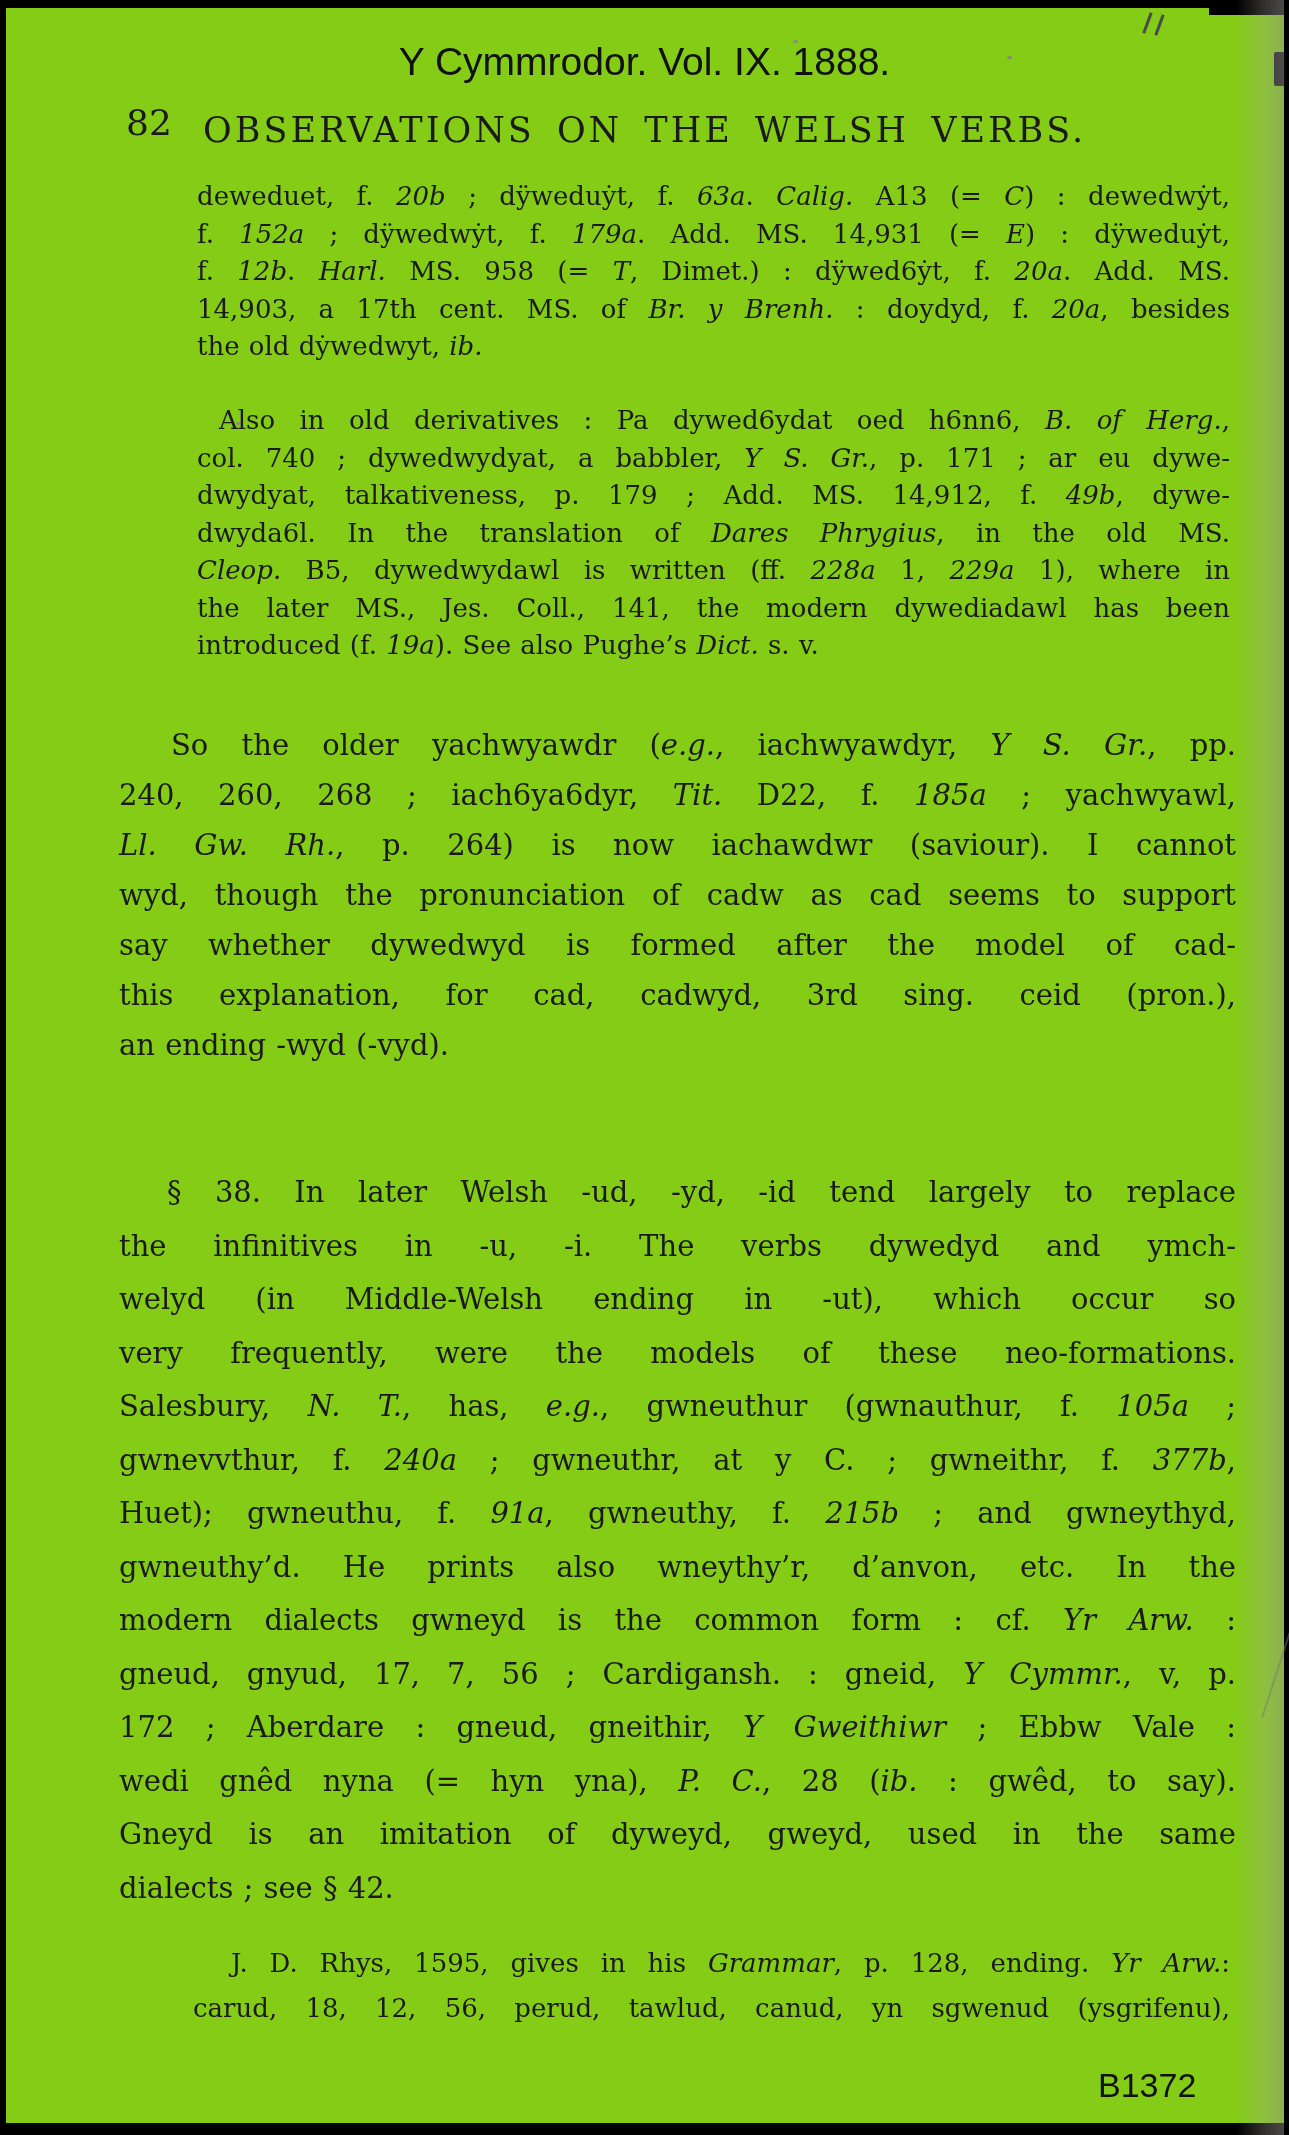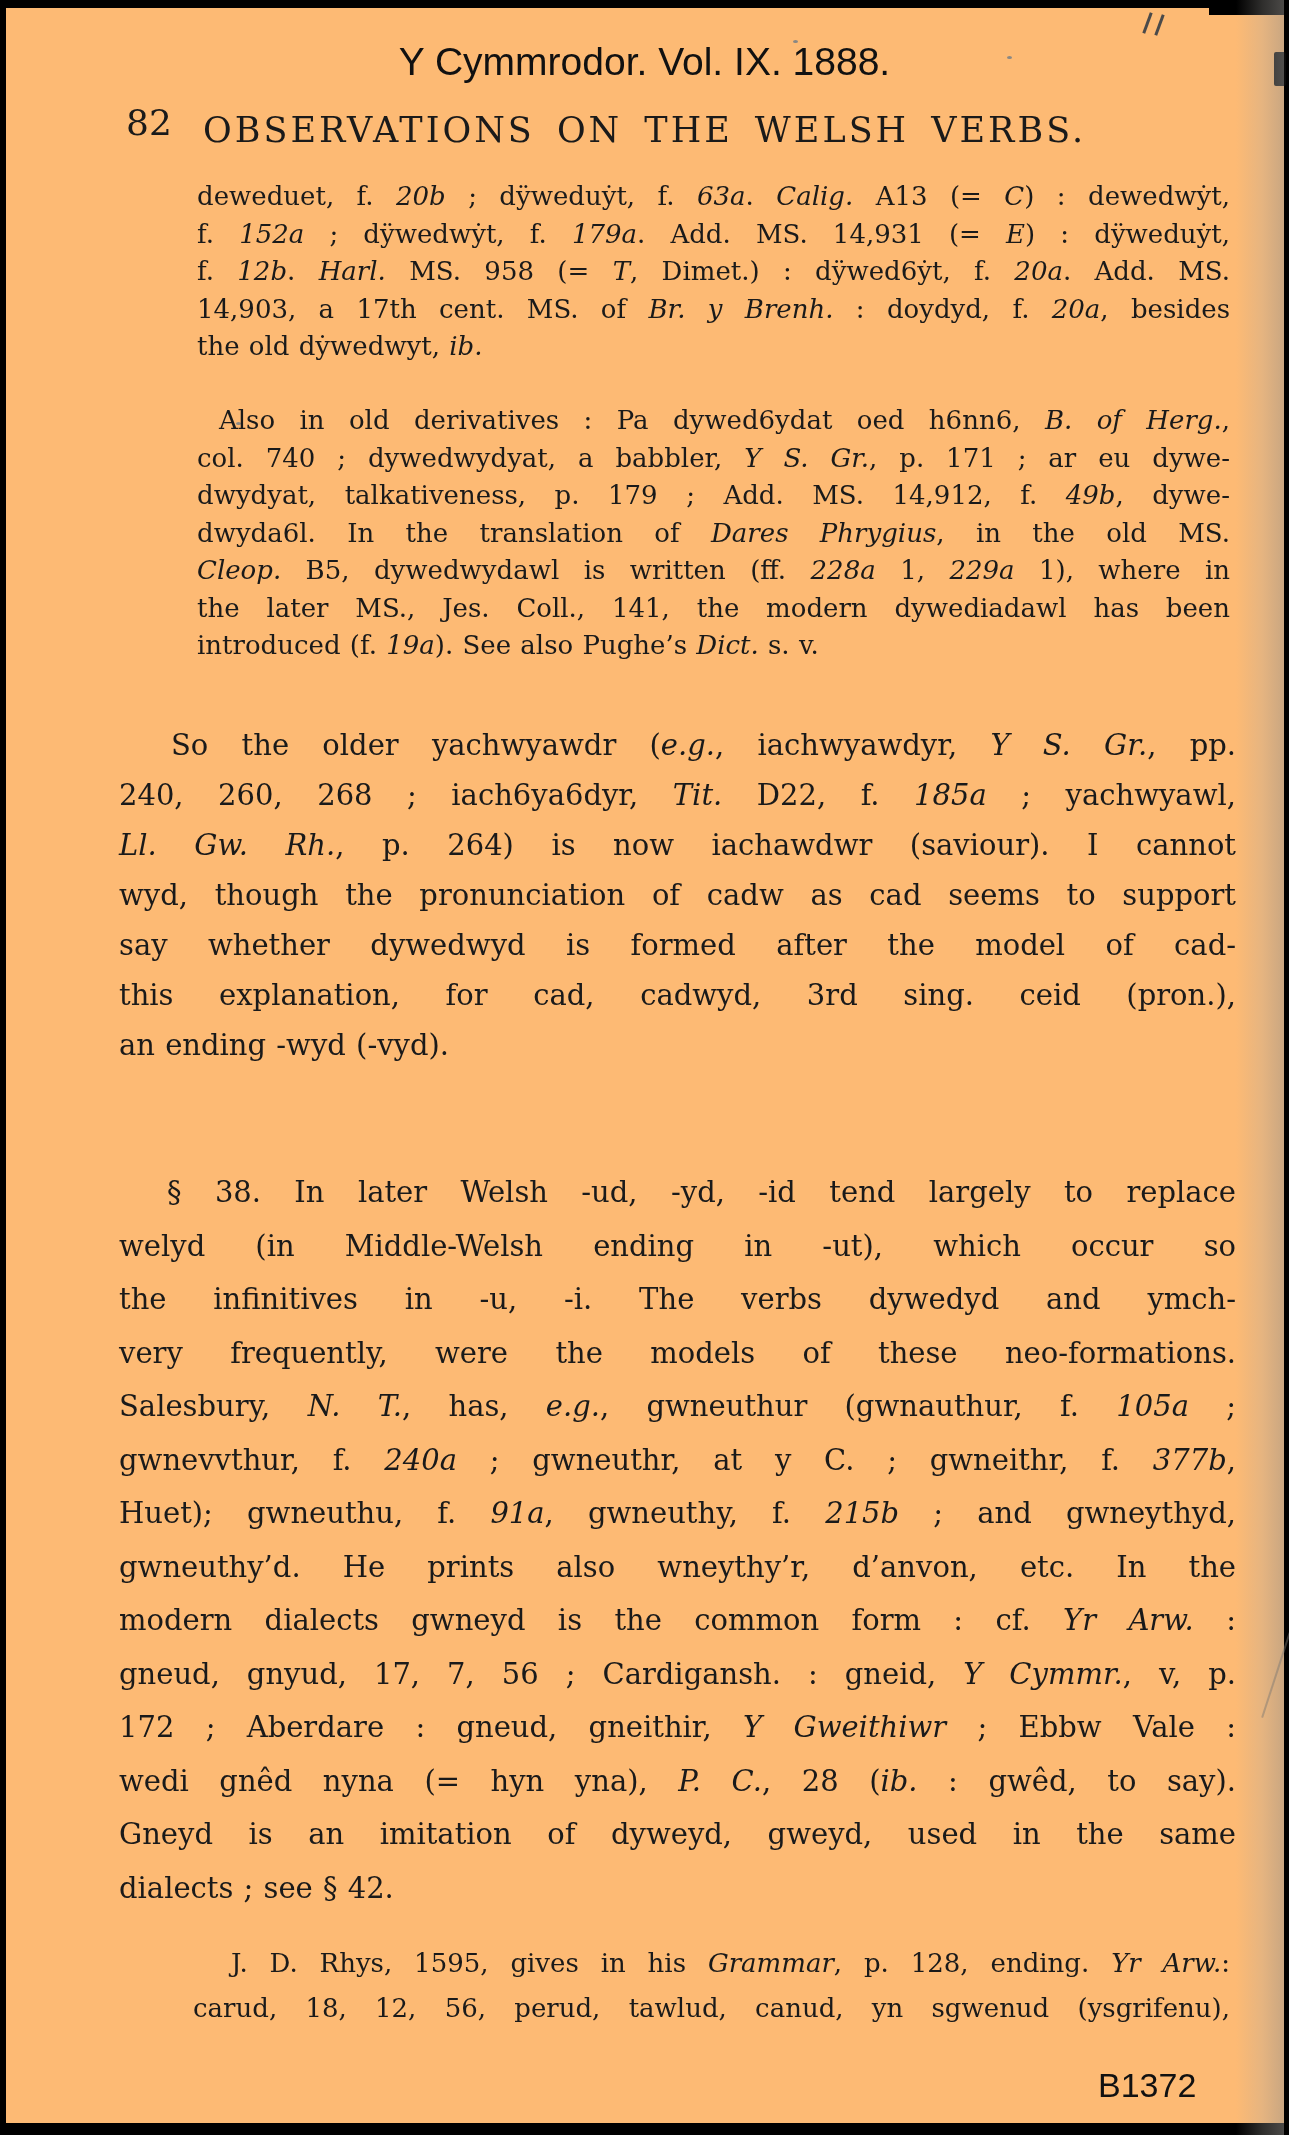--- a/index.html
+++ b/index.html
@@ -1,19 +1,19 @@
 <!DOCTYPE html>
 <html><head>
 <meta charset="utf-8">
 <style>
   html,body{margin:0;padding:0;background:#333;}
   .page{
     position:relative;
     width:1289px;height:2135px;
-    background:#fdba74;
+    background:#84cc16;
     overflow:hidden;
     font-family:"DejaVu Serif", serif;
     color:#1a1a1a;
   }
   
   .b-top   {position:absolute;left:0;top:0;width:100%;height:8px;background:#000;}
   .b-left  {position:absolute;left:0;top:0;width:6px;height:100%;background:#000;}
   .b-right {position:absolute;right:0;top:0;width:5px;height:100%;background:#000;}
   .b-bottom{position:absolute;left:0;bottom:0;width:100%;height:12px;background:#000;}
   .corner-blob{position:absolute;right:0;top:0;width:80px;height:15px;background:#000;}
@@ -118,22 +118,22 @@
       <div class="line"><span>240, 260, 268 ; iach6ya6dyr, </span><span class="it">Tit.</span><span> D22, f. </span><span class="it">185a</span><span> ; yachwyawl,</span></div>
       <div class="line"><span class="it">Ll. Gw. Rh.</span><span>, p. 264) is now iachawdwr (saviour).  I cannot</span></div>
       <div class="line"><span>wyd, though the pronunciation of cadw as cad seems to support</span></div>
       <div class="line"><span>say whether dywedwyd is formed after the model of cad-</span></div>
       <div class="line"><span>this explanation, for cad, cadwyd, 3rd sing. ceid (pron.),</span></div>
       <div class="line last"><span>an ending -wyd (-vyd).</span></div>
     </div>
 
   <div id="p4" class="para para-large">
       <div class="line"><span>§ 38.  In later Welsh -ud, -yd, -id tend largely to replace</span></div>
+      <div class="line"><span>the infinitives in -u, -i.  The verbs dywedyd and ymch-</span></div>
       <div class="line"><span>welyd (in Middle-Welsh ending in -ut), which occur so</span></div>
-      <div class="line"><span>the infinitives in -u, -i.  The verbs dywedyd and ymch-</span></div>
       <div class="line"><span>very frequently, were the models of these neo-formations.</span></div>
       <div class="line"><span>Salesbury, </span><span class="it">N. T.</span><span>, has, </span><span class="it">e.g.</span><span>, gwneuthur (gwnauthur, f. </span><span class="it">105a</span><span> ;</span></div>
       <div class="line"><span>gwnevvthur, f. </span><span class="it">240a</span><span> ; gwneuthr, at y C. ; gwneithr, f. </span><span class="it">377b</span><span>,</span></div>
       <div class="line"><span>Huet); gwneuthu, f. </span><span class="it">91a</span><span>, gwneuthy, f. </span><span class="it">215b</span><span> ; and gwneythyd,</span></div>
       <div class="line"><span>gwneuthy’d.  He prints also wneythy’r, d’anvon, etc.  In the</span></div>
       <div class="line"><span>modern dialects gwneyd is the common form : cf. </span><span class="it">Yr Arw.</span><span> :</span></div>
       <div class="line"><span>gneud, gnyud, 17, 7, 56 ; Cardigansh. : gneid, </span><span class="it">Y Cymmr.</span><span>, v, p.</span></div>
       <div class="line"><span>172 ; Aberdare : gneud, gneithir, </span><span class="it">Y Gweithiwr</span><span> ; Ebbw Vale :</span></div>
       <div class="line"><span>wedi gnêd nyna (= hyn yna), </span><span class="it">P. C.</span><span>, 28 (</span><span class="it">ib.</span><span> : gwêd, to say).</span></div>
       <div class="line"><span>Gneyd is an imitation of dyweyd, gweyd, used in the same</span></div>

